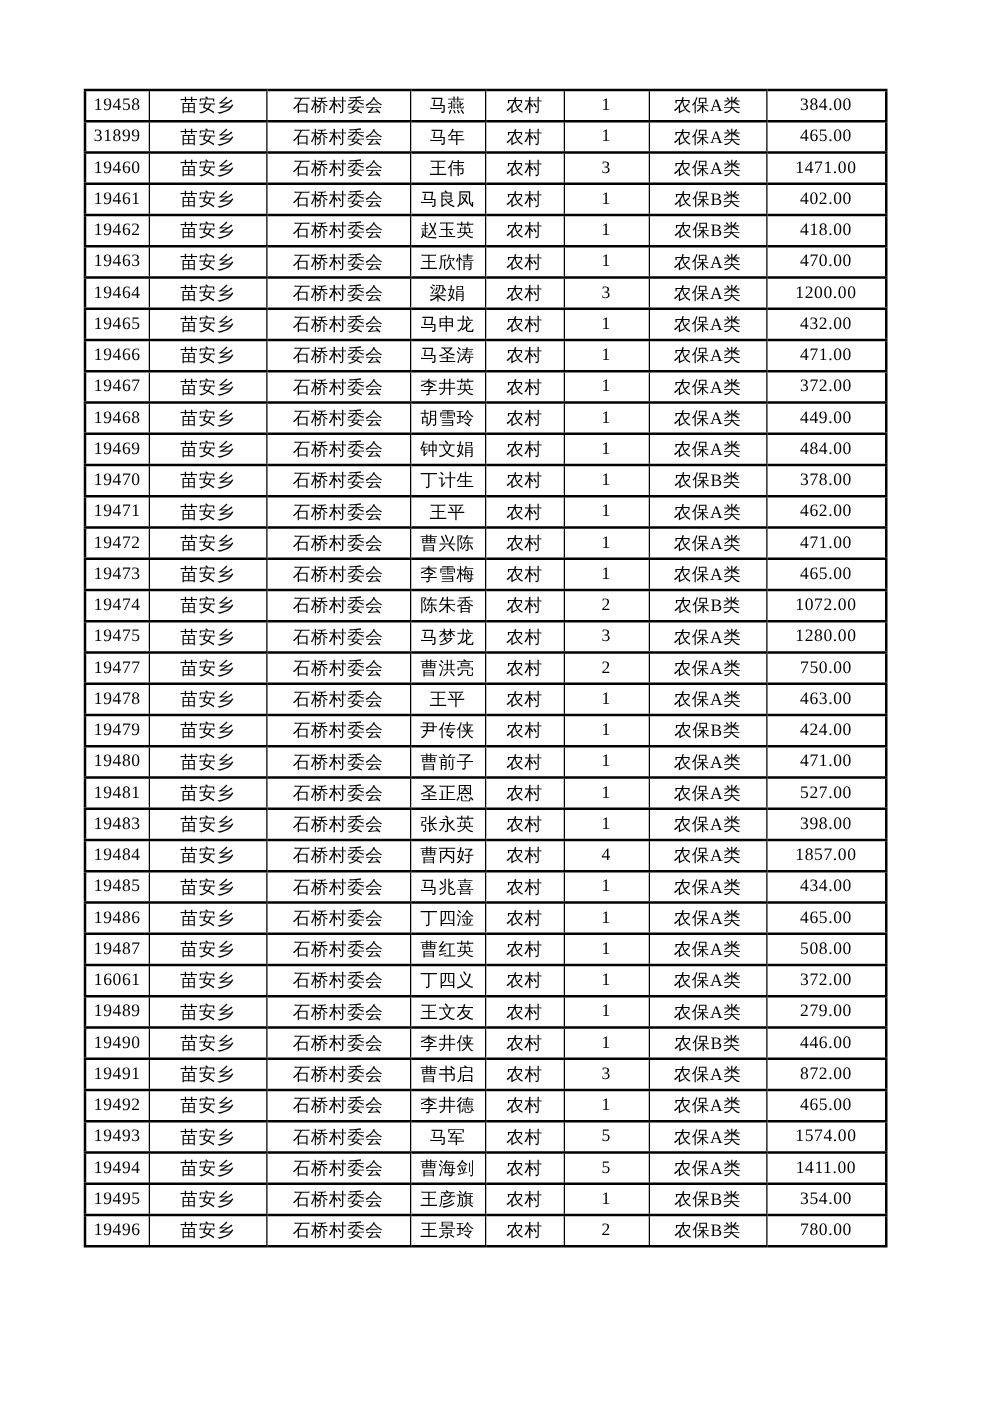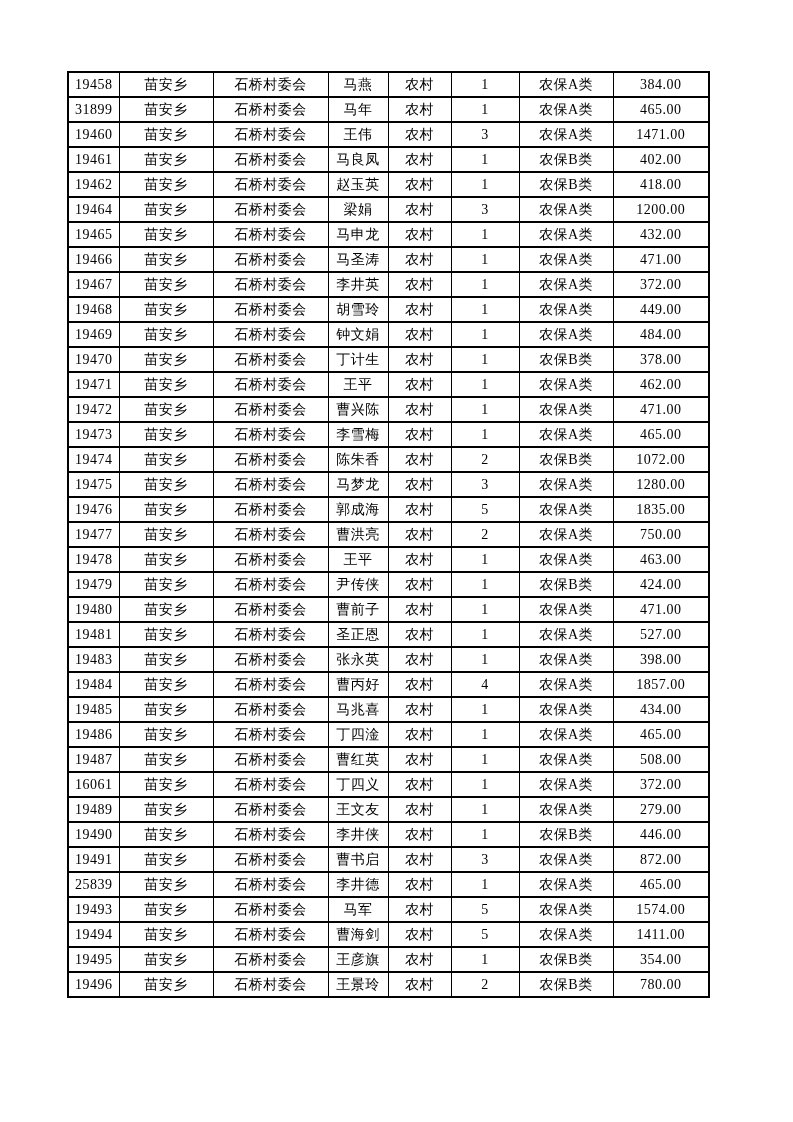--- a/index.html
+++ b/index.html
@@ -111,20 +111,30 @@
           <td>19462</td>
           <td>苗安乡</td>
           <td>石桥村委会</td>
           <td>赵玉英</td>
           <td>农村</td>
           <td>1</td>
           <td>农保B类</td>
           <td>418.00</td>
         </tr>
         <tr>
+          <td>19463</td>
+          <td>苗安乡</td>
+          <td>石桥村委会</td>
+          <td>王欣情</td>
+          <td>农村</td>
+          <td>1</td>
+          <td>农保A类</td>
+          <td>470.00</td>
+        </tr>
+        <tr>
           <td>19464</td>
           <td>苗安乡</td>
           <td>石桥村委会</td>
           <td>梁娟</td>
           <td>农村</td>
           <td>3</td>
           <td>农保A类</td>
           <td>1200.00</td>
         </tr>
         <tr>
@@ -231,30 +241,20 @@
           <td>19475</td>
           <td>苗安乡</td>
           <td>石桥村委会</td>
           <td>马梦龙</td>
           <td>农村</td>
           <td>3</td>
           <td>农保A类</td>
           <td>1280.00</td>
         </tr>
         <tr>
-          <td>19476</td>
-          <td>苗安乡</td>
-          <td>石桥村委会</td>
-          <td>郭成海</td>
-          <td>农村</td>
-          <td>5</td>
-          <td>农保A类</td>
-          <td>1835.00</td>
-        </tr>
-        <tr>
           <td>19477</td>
           <td>苗安乡</td>
           <td>石桥村委会</td>
           <td>曹洪亮</td>
           <td>农村</td>
           <td>2</td>
           <td>农保A类</td>
           <td>750.00</td>
         </tr>
         <tr>
@@ -381,21 +381,21 @@
           <td>19491</td>
           <td>苗安乡</td>
           <td>石桥村委会</td>
           <td>曹书启</td>
           <td>农村</td>
           <td>3</td>
           <td>农保A类</td>
           <td>872.00</td>
         </tr>
         <tr>
-          <td>25839</td>
+          <td>19492</td>
           <td>苗安乡</td>
           <td>石桥村委会</td>
           <td>李井德</td>
           <td>农村</td>
           <td>1</td>
           <td>农保A类</td>
           <td>465.00</td>
         </tr>
         <tr>
           <td>19493</td>

